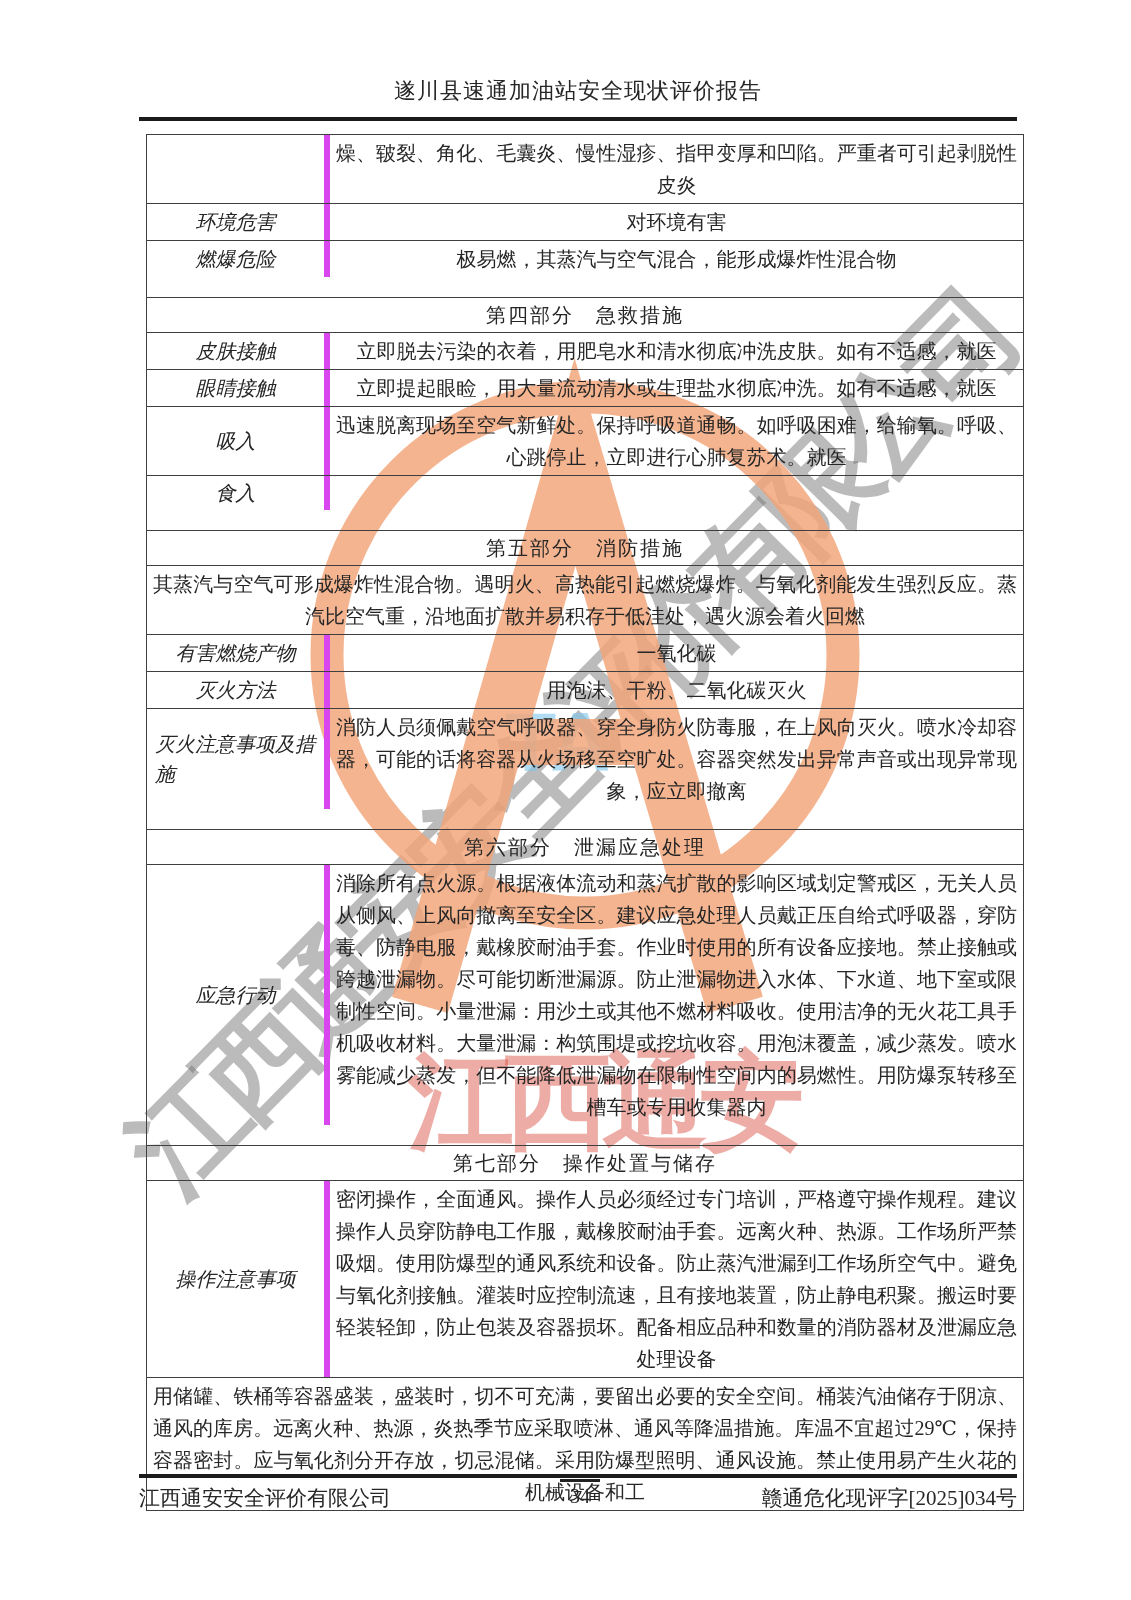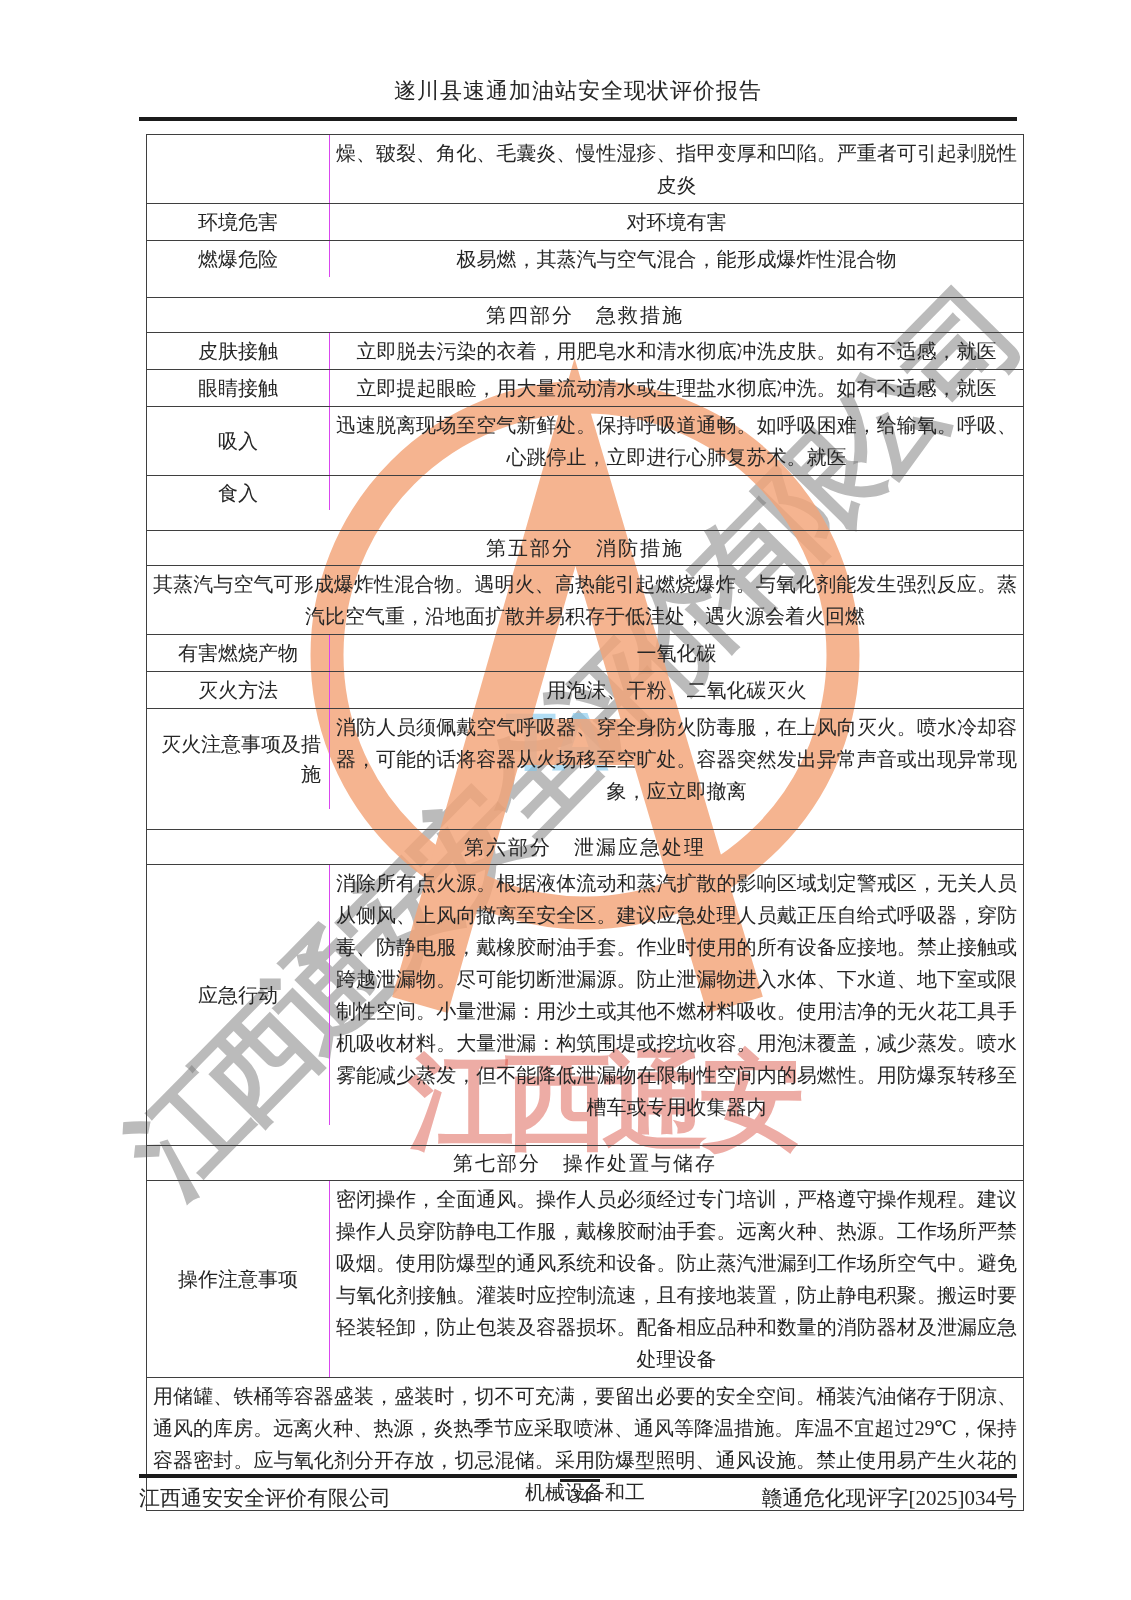--- a/index.html
+++ b/index.html
@@ -56,23 +56,23 @@
     position:absolute;z-index:2;left:146px;top:134px;width:878px;
     border:1px solid #3f3f3f;box-sizing:border-box;
     font-size:20px;
   }
   .trow{display:flex;align-items:stretch;border-top:1px solid #3f3f3f;box-sizing:border-box;}
   .trow:first-child{border-top:none;}
   .trow.section{min-height:34px;align-items:center;justify-content:center;text-align:center;margin-top:20px;}
   .sec-text{letter-spacing:2px;line-height:32px;padding:1px 4px;}
   .tlabel{
     flex:0 0 183px;width:183px;box-sizing:border-box;
-    border-right:1px solid #d946ef;
+    border-right:6px solid #d946ef;
     display:flex;align-items:center;justify-content:center;
-    text-align:right;line-height:30px;padding:2px 8px;
+    text-align:left;line-height:30px;padding:2px 8px;font-style:italic;
   }
   .tcontent{flex:1;display:flex;align-items:center;box-sizing:border-box;padding:2px 6px;min-height:32px;}
   .tcontent > span{
     display:block;width:100%;line-height:32px;
     text-align:justify;text-align-last:center;
   }
 </style>
 </head>
 <body>
 

